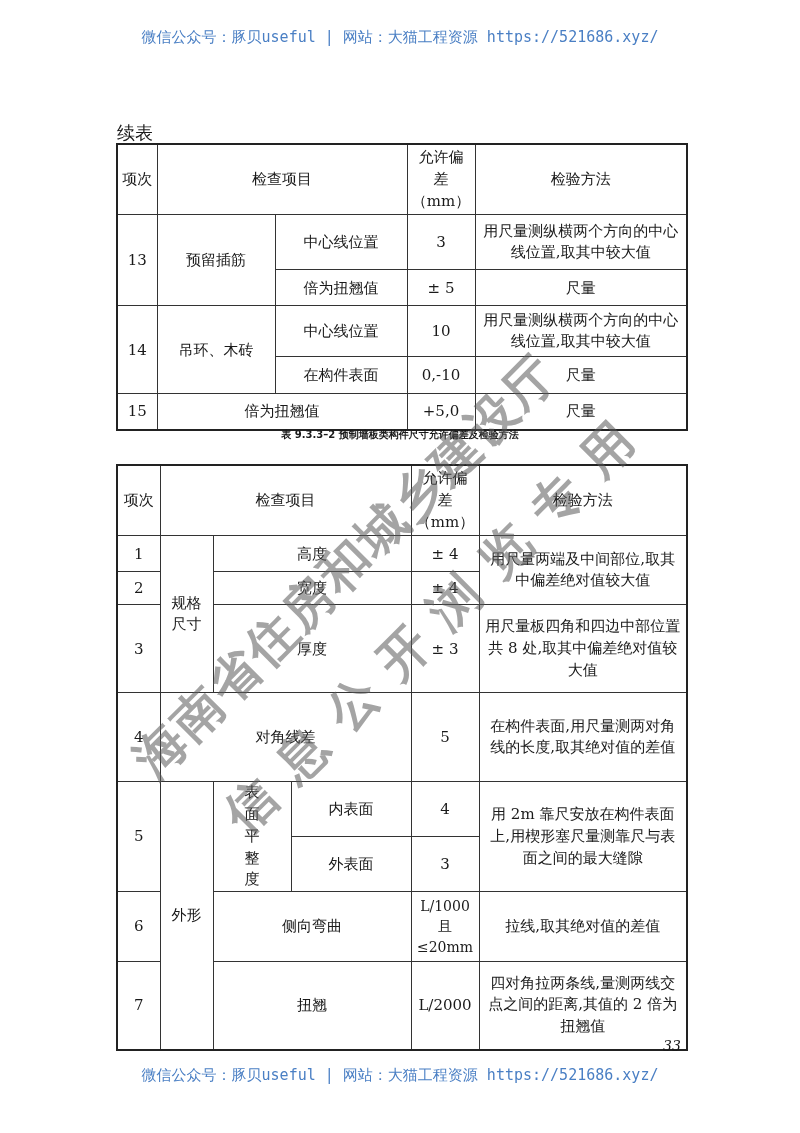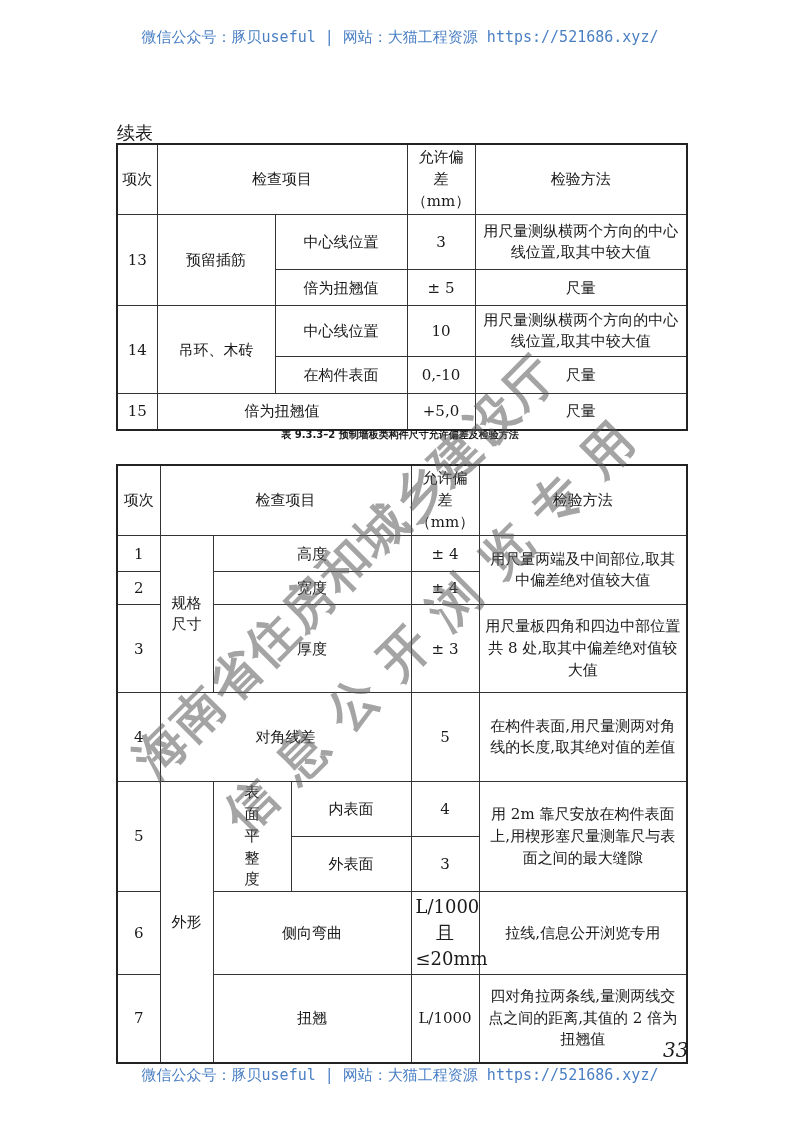--- a/index.html
+++ b/index.html
@@ -13,21 +13,21 @@
   .cont-label { position: absolute; left: 117px; top: 121px; font-size: 18px; }
   table.std { position: absolute; border-collapse: collapse; table-layout: fixed;
               font-size: 15px; line-height: 1.5; }
   table.std td { border: 1px solid #333; text-align: center; vertical-align: middle;
                  padding: 2px 4px; }
   table.std { border: 2px solid #222; }
   #t1 { left: 116px; top: 143px; width: 570px; }
   #t2 { left: 116px; top: 464px; width: 570px; }
   .caption { position: absolute; left: 0; width: 800px; top: 428px; text-align: center;
              font-family: "DejaVu Sans", "Liberation Sans", sans-serif; font-weight: bold; font-size: 10px; }
-  .page-num { position: absolute; left: 663px; top: 1038px; font-style: italic; font-size: 20px; }
+  .page-num { position: absolute; left: 663px; top: 1038px; font-style: italic; font-size: 14px; }
   .wm { position: absolute; color: rgba(90,90,90,0.55); font-family: "DejaVu Serif", serif;
         font-weight: bold; font-size: 50px; white-space: nowrap; transform-origin: 0 0;
         pointer-events: none; letter-spacing: 2px; }
   .wm1 { left: 120px; top: 745px; transform: rotate(-45deg); }
   .wm2 { left: 210px; top: 800px; transform: rotate(-45deg); letter-spacing: 22px; }
   .ml { line-height: 1.45; }
 </style>
 </head>
 <body>
 
@@ -133,27 +133,27 @@
     <td>4</td>
     <td rowspan="2" class="ml">用 2m 靠尺安放在构件表面上,用楔形塞尺量测靠尺与表面之间的最大缝隙</td>
   </tr>
   <tr style="height:44px">
     <td>外表面</td>
     <td>3</td>
   </tr>
   <tr style="height:70px">
     <td>6</td>
     <td colspan="2">侧向弯曲</td>
-    <td class="ml" style="font-size:18px">L/1000且≤20mm</td>
-    <td>拉线,信息公开浏览专用</td>
+    <td class="ml" style="font-size:14px">L/1000且≤20mm</td>
+    <td>拉线,取其绝对值的差值</td>
   </tr>
   <tr style="height:88px">
     <td>7</td>
     <td colspan="2">扭翘</td>
-    <td>L/1000</td>
+    <td>L/2000</td>
     <td class="ml">四对角拉两条线,量测两线交点之间的距离,其值的 2 倍为扭翘值</td>
   </tr>
 </tbody>
   </table>
 
 <div class="page-num">33</div>
 
 <div class="banner bottom">微信公众号：豚贝useful | 网站：大猫工程资源 https://521686.xyz/</div>
 
 <div class="wm wm1">海南省住房和城乡建设厅</div>

